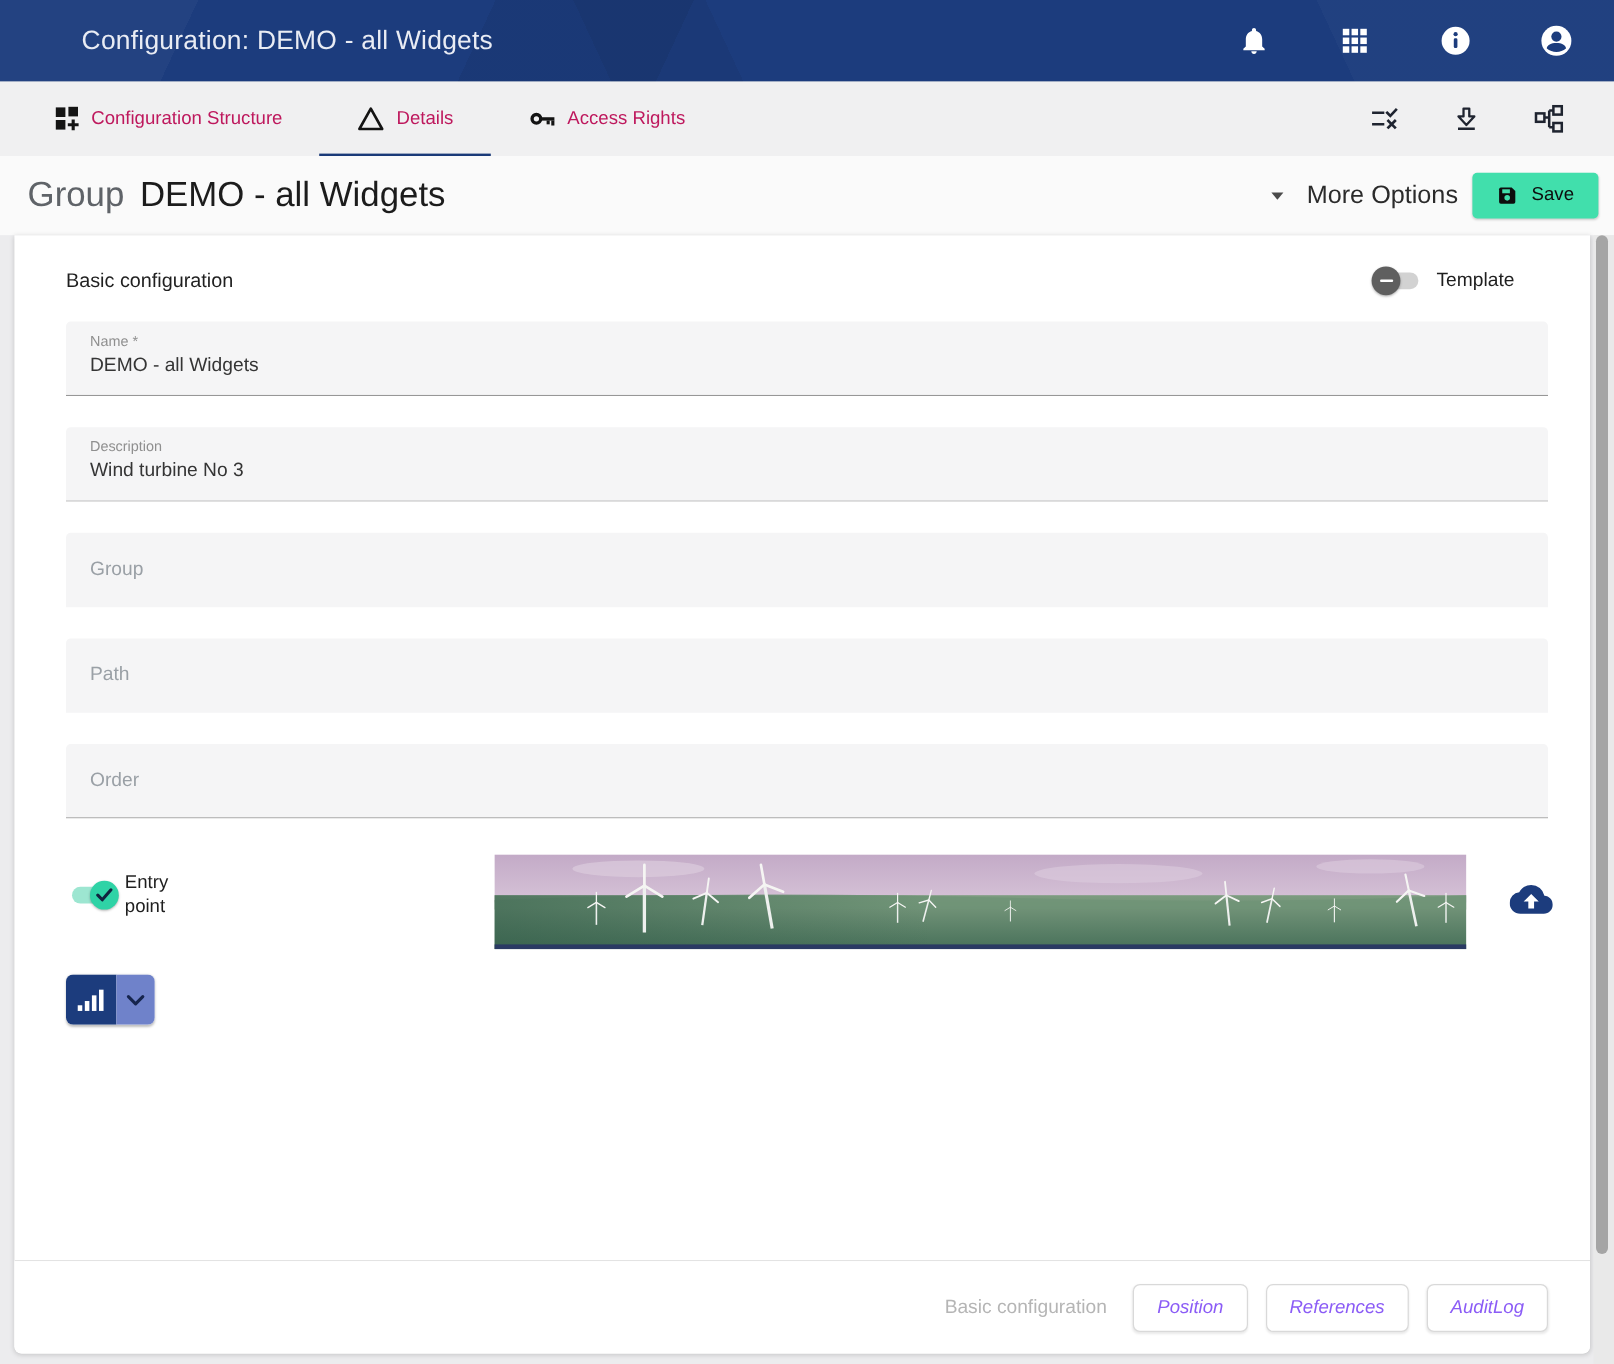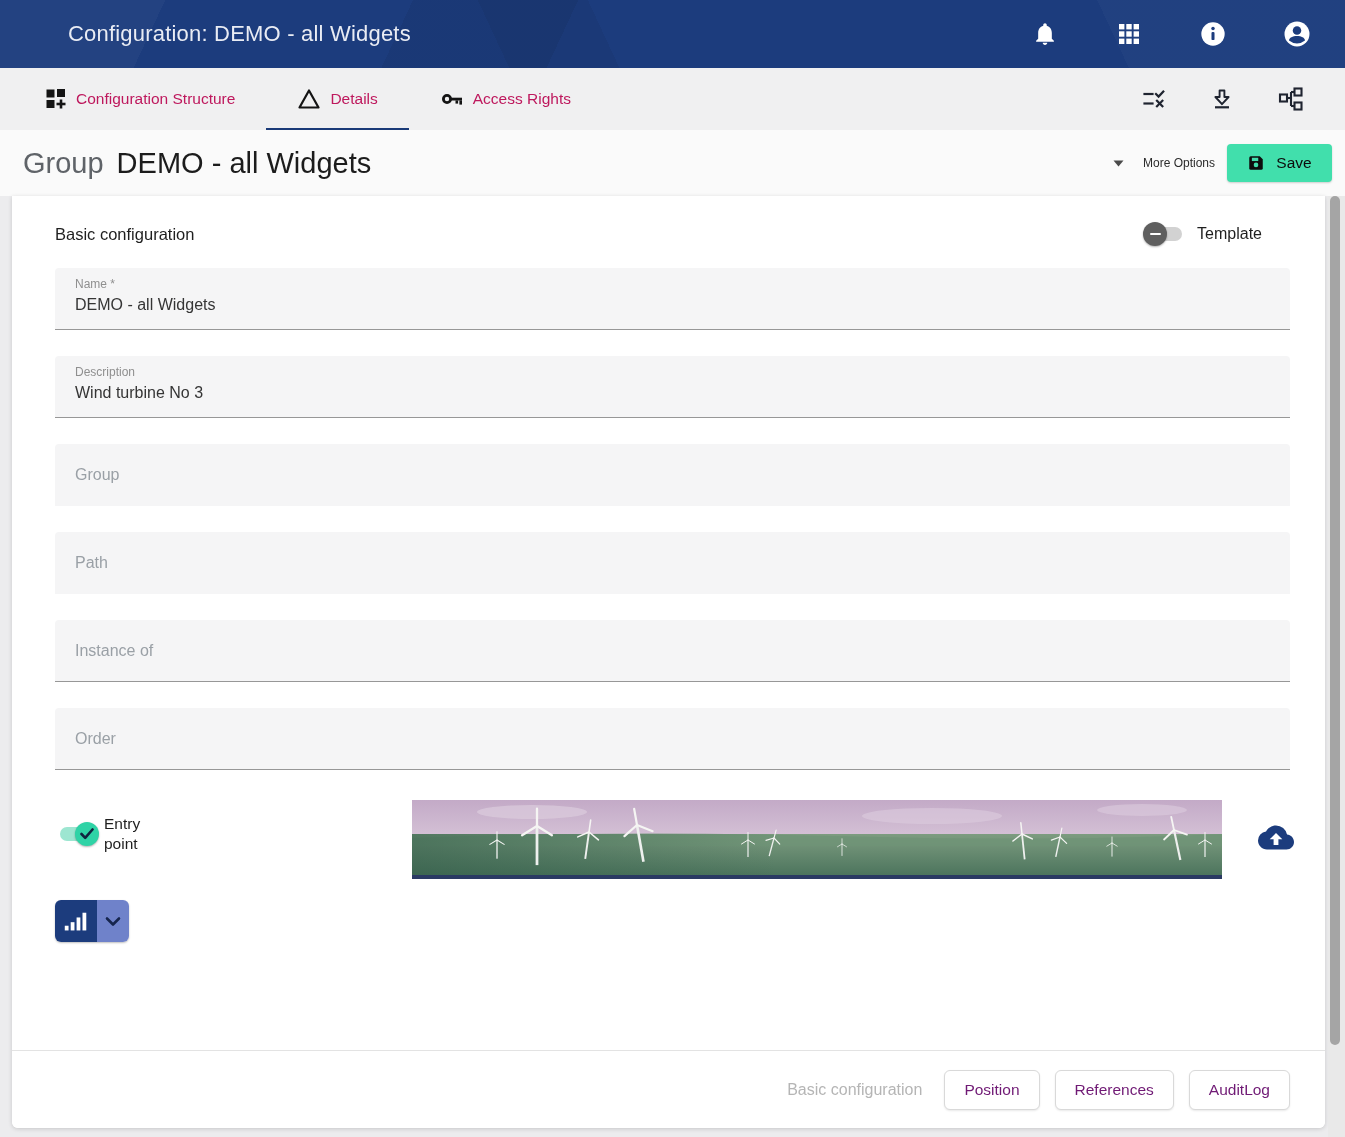--- a/index.html
+++ b/index.html
@@ -46,21 +46,21 @@
   
   .page-header {
     height:66px; background:#fafafa;
     display:flex; align-items:center; padding:0 13px 0 23px;
   }
   .page-title { font-size:29px; font-weight:400; display:flex; gap:13px; align-items:baseline; }
   .page-title .entity-type { color:#5f6368; }
   .page-title .entity-name { color:#1c1c1c; }
   .header-actions { margin-left:auto; display:flex; align-items:center; }
   .more-options { display:flex; align-items:center; gap:19px; cursor:pointer; }
-  .more-options-label { font-size:12px; color:#2b2b2b; }
+  .more-options-label { font-size:21px; color:#2b2b2b; }
   .save-btn {
     margin-left:12px; width:105px; height:38px; border:none; border-radius:4px;
     background:#41dfac; display:flex; align-items:center; justify-content:center; gap:11px;
     font-family:inherit; font-size:15.5px; color:#0d0d0d; cursor:pointer;
     box-shadow:0 1px 2px rgba(0,0,0,.18);
   }
 
   
   .card {
     position:absolute; left:12px; top:196px; width:1313px; height:932px;
@@ -116,22 +116,23 @@
 
   
   .card-footer {
     position:absolute; left:0; right:0; bottom:0; height:78px;
     border-top:1px solid #e3e3e3; border-radius:0 0 6px 6px; background:#fff;
     display:flex; align-items:center; justify-content:flex-end; gap:15px; padding-right:35px;
   }
   .footer-current { font-size:16px; color:#b5b5b5; margin-right:7px; }
   .footer-btn {
     height:40px; padding:0 19px; background:#fff; border:1px solid #d9d9d9; border-radius:6px;
-    font-family:inherit; font-size:15.5px; color:#701a75; cursor:pointer;
+    font-family:inherit; font-size:15.5px; color:#8b5cf6; cursor:pointer;
     box-shadow:0 1px 2px rgba(0,0,0,.09);
+    font-style:italic;
   }
 
   
   .scroll-track { position:absolute; right:0; top:196px; bottom:0; width:17px; background:#e9e9e9; }
   .scroll-thumb { position:absolute; right:5px; top:196px; height:849px; width:10px; background:#a5a5a5; border-radius:5px; cursor:pointer; }
 
   svg { display:block; }
 </style>
 </head>
 <body>
@@ -310,23 +311,20 @@
       </div>
       <div class="field underlined">
         <div class="f-label">Description</div>
         <div class="f-value">Wind turbine No 3</div>
       </div>
       <div class="field empty">
         <div class="f-placeholder">Group</div>
       </div>
       <div class="field empty">
         <div class="f-placeholder">Path</div>
-      </div>
-      <div class="field empty underlined">
-        <div class="f-placeholder">Instance of</div>
       </div>
       <div class="field empty underlined">
         <div class="f-placeholder">Order</div>
       </div>
     </div>
 
     <div class="media-row">
       <div class="entry-group">
         <div class="toggle on">
           <span class="track"></span>

